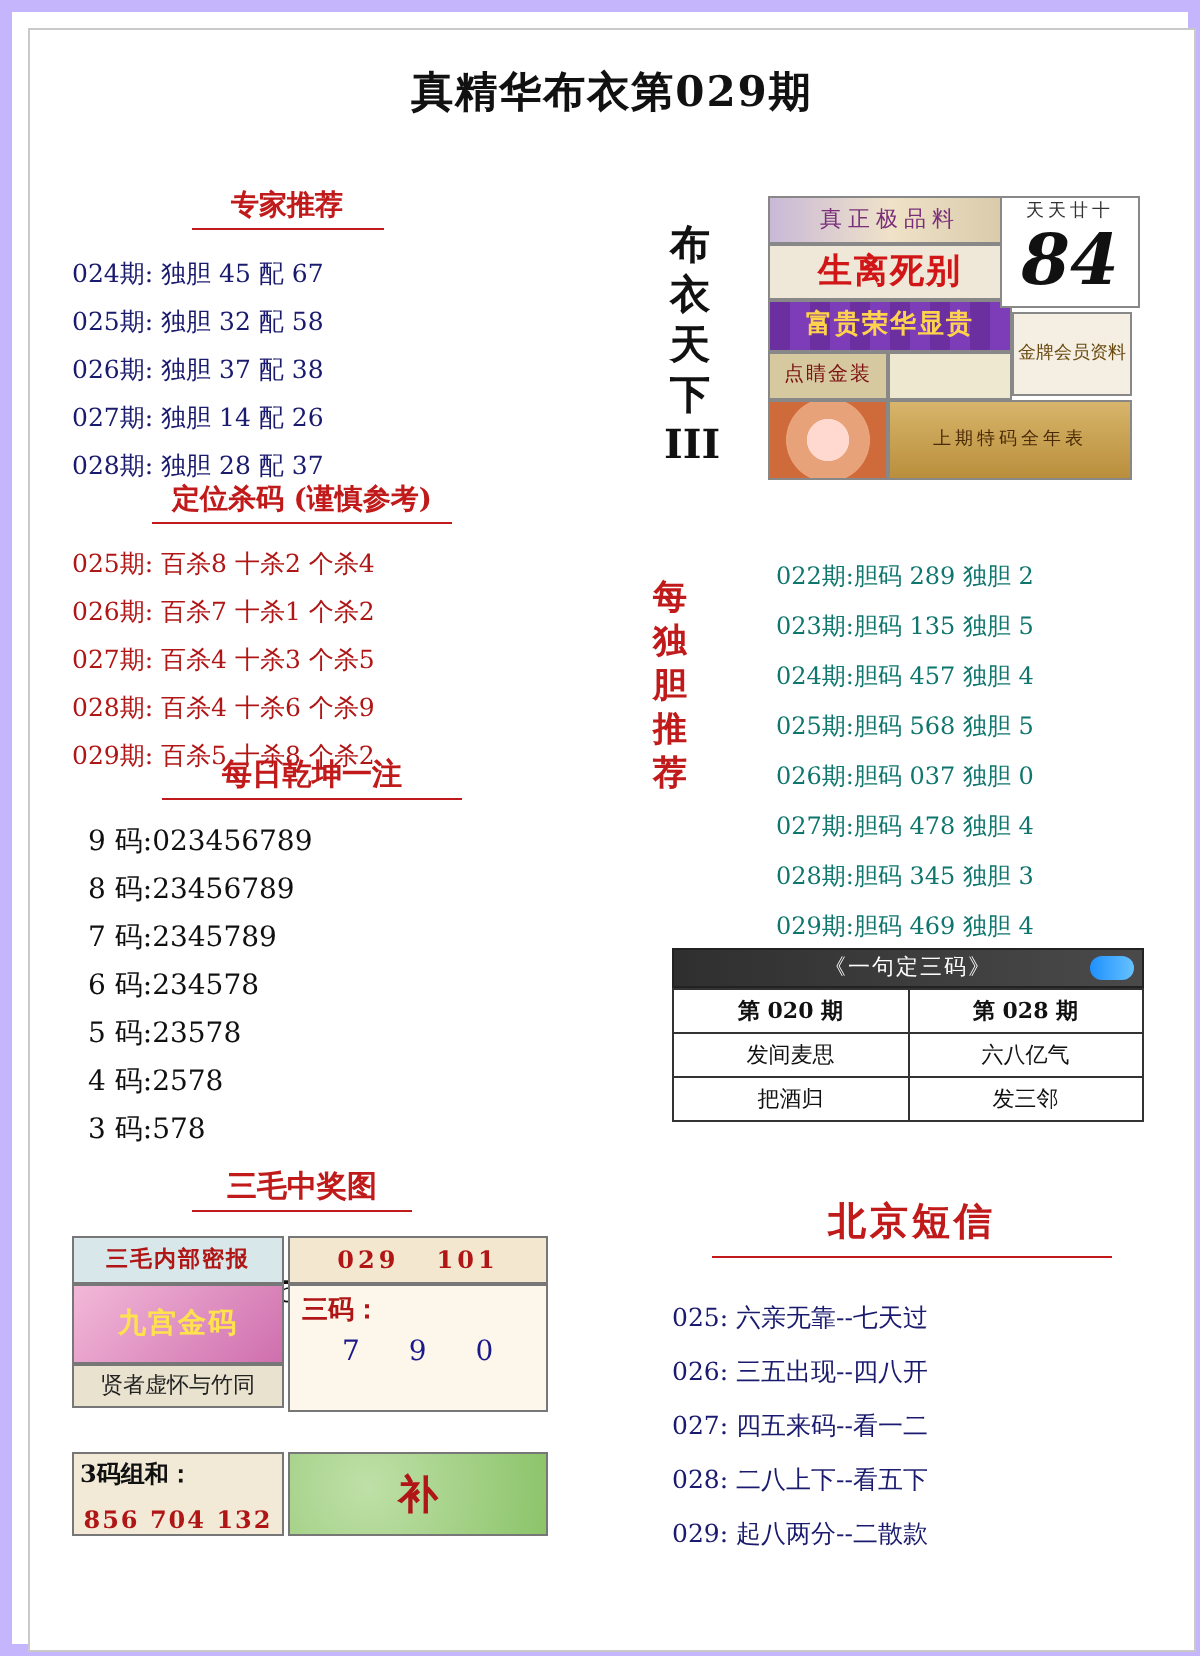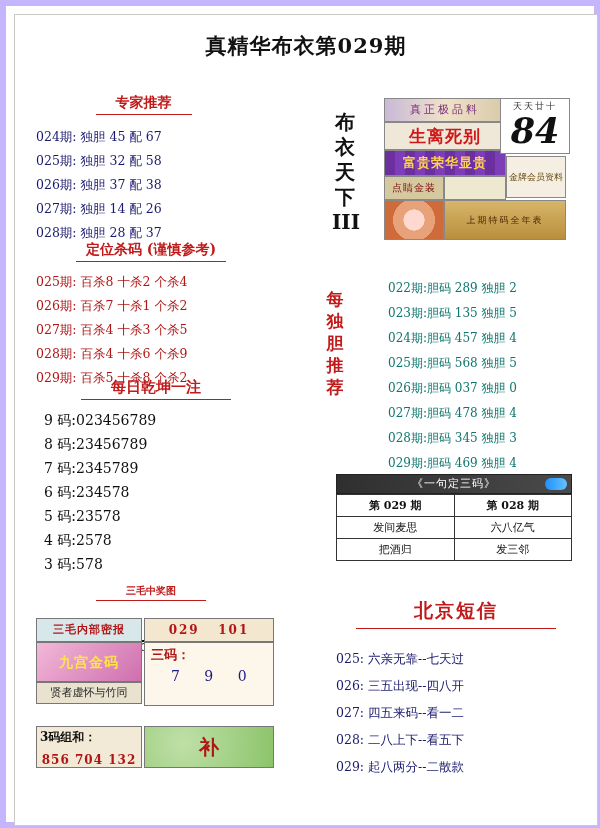--- a/index.html
+++ b/index.html
@@ -276,37 +276,37 @@
   </div>
 
   <div class="jdsm">
     <div class="jdsm-bar">
       <div class="t">《一句定三码》</div>
       <div class="logo"></div>
     </div>
     <table class="jt">
       <tbody>
           <tr>
-        <td class="hd">第 029 期</td>
+        <td class="hd">第 020 期</td>
         <td class="hd">第 028 期</td>
       </tr>
       <tr>
         <td>发间麦思</td>
         <td>六八亿气</td>
       </tr>
       <tr>
         <td>把酒归</td>
         <td>发三邻</td>
       </tr>
     </tbody>
       </table>
   </div>
 
   <div class="sanmao-head">
-    <div class="sec-head" style="font-size:10px;">三毛中奖图</div>
+    <div class="sec-head" style="font-size:15px;">三毛中奖图</div>
     <div class="underline" style="width:110px;"></div>
   </div>
 
   <div class="sm-wrap">
     <div class="sm sm1">
       <div class="t">三毛内部密报</div>
     </div>
     <div class="sm sm2">
       <div class="t">
         <span>029</span>

